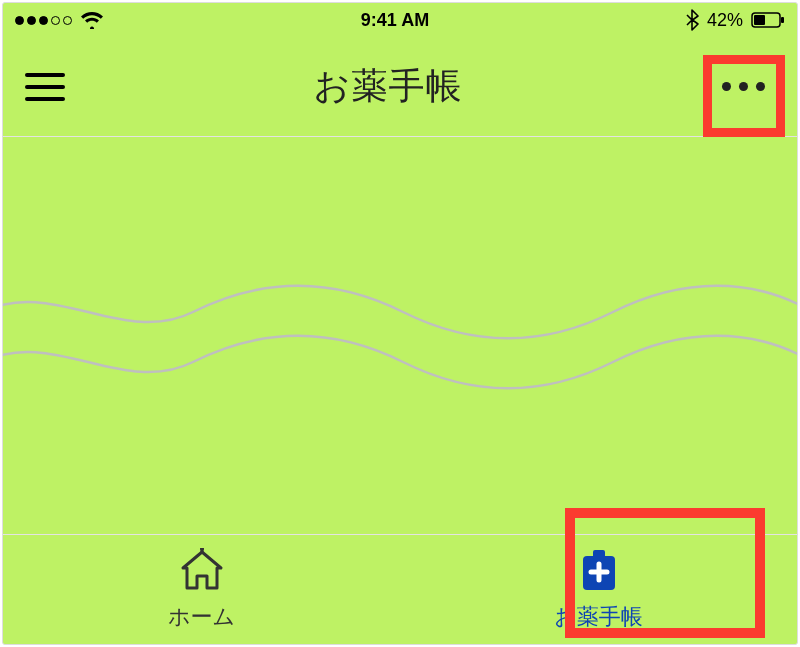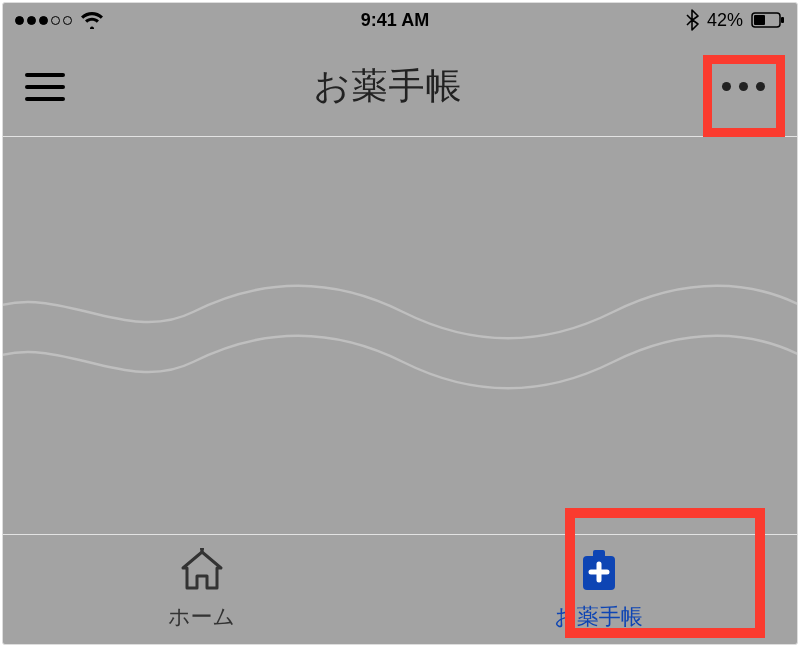--- a/index.html
+++ b/index.html
@@ -10,21 +10,21 @@
     height: 647px;
     overflow: hidden;
     position: relative;
   }
   .outer-border {
     position: absolute;
     top: 2px; left: 2px; right: 2px; bottom: 2px;
     border: 1px solid #ddd;
     border-radius: 3px;
     overflow: hidden;
-    background: #a3a3a3;
+    background: #bef264;
   }
   
   .status-bar {
     height: 34px;
     display: flex;
     align-items: center;
     justify-content: space-between;
     padding: 0 12px;
     font-size: 17px;
     color: #000;

